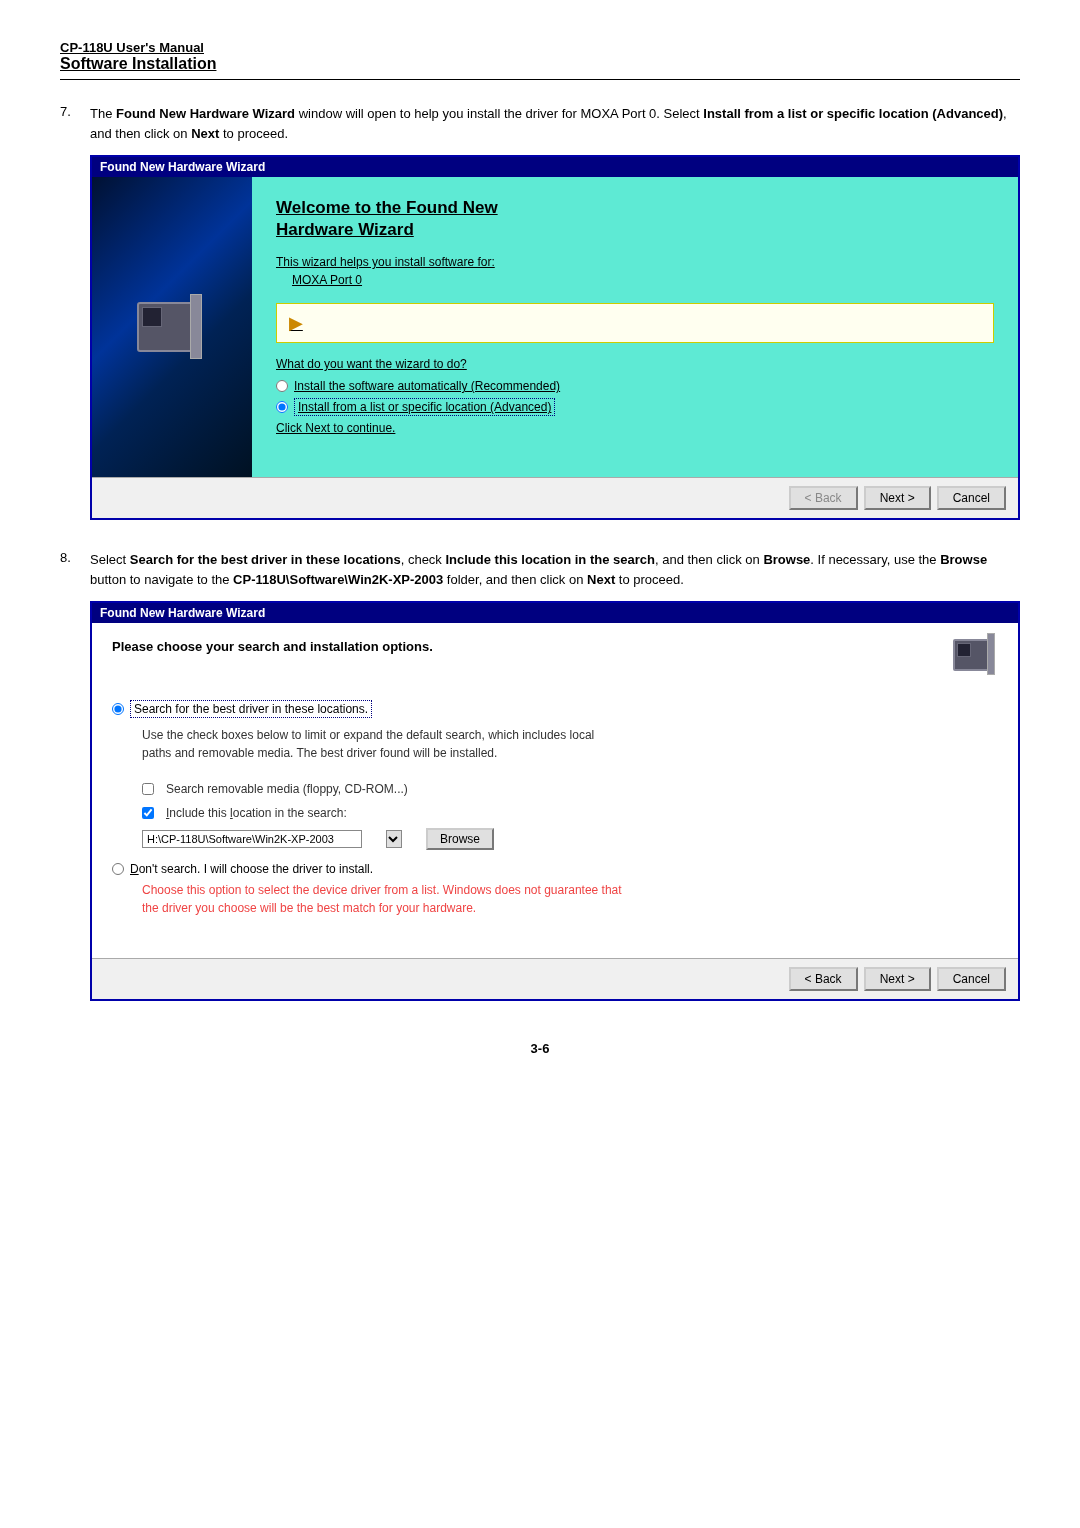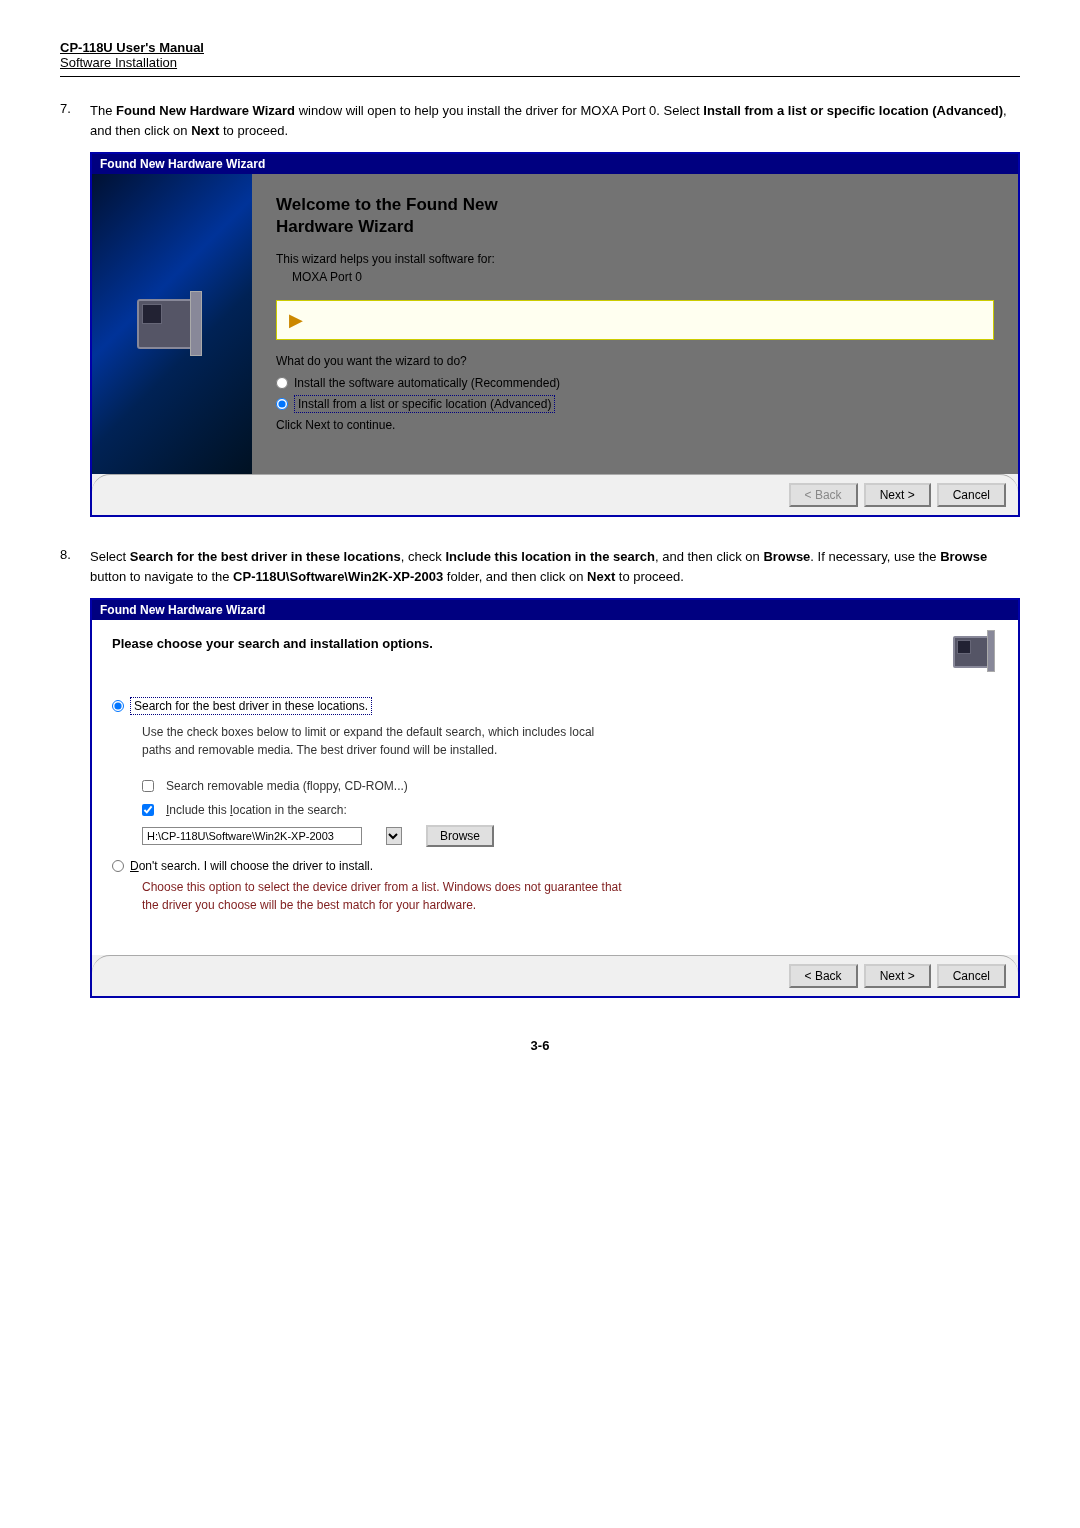--- a/index.html
+++ b/index.html
@@ -23,42 +23,43 @@
       flex-direction: column;
     }
 
     .header-left {
       font-size: 13px;
       font-weight: bold;
       text-decoration: underline;
     }
 
     .header-right {
-      font-size: 13px;
-      font-weight: normal;
+      font-size: 16px;
+      font-weight: bold;
       text-decoration: underline;
     }
 
     .wizard-dialog {
       border: 2px solid #0000aa;
       background: #f0f0f0;
       margin-left: 30px;
     }
 
     .wizard-titlebar {
       background: #000080;
       color: #ffffff;
       padding: 3px 8px;
       font-size: 12px;
       font-weight: bold;
     }
 
     .wizard-body {
       display: flex;
-      background: #737373;
+      background: #5eead4;
+      text-decoration: underline;
     }
 
     .wizard-left-panel {
       width: 160px;
       background: #003366;
       min-height: 300px;
       flex-shrink: 0;
       display: flex;
       align-items: flex-start;
       justify-content: center;
@@ -133,21 +134,20 @@
       font-size: 12px;
     }
 
     .wizard-footer {
       background: #f0f0f0;
       border-top: 1px solid #aaa;
       padding: 8px 12px;
       display: flex;
       justify-content: flex-end;
       gap: 6px;
-      border-radius: 18px;
     }
 
     .wizard-btn {
       padding: 3px 14px;
       font-size: 12px;
       background: #e0e0e0;
       border: 2px outset #cccccc;
       cursor: pointer;
       min-width: 60px;
       text-align: center;
@@ -231,21 +231,21 @@
       cursor: pointer;
     }
 
     .divider-opt {
       margin: 10px 0;
     }
 
     .dont-search-desc {
       margin-left: 30px;
       font-size: 12px;
-      color: #7f1d1d;
+      color: #ef4444;
       line-height: 1.5;
       margin-top: 4px;
     }
 
     .page-number {
       text-align: center;
       margin-top: 40px;
       font-size: 13px;
       font-weight: bold;
     }

